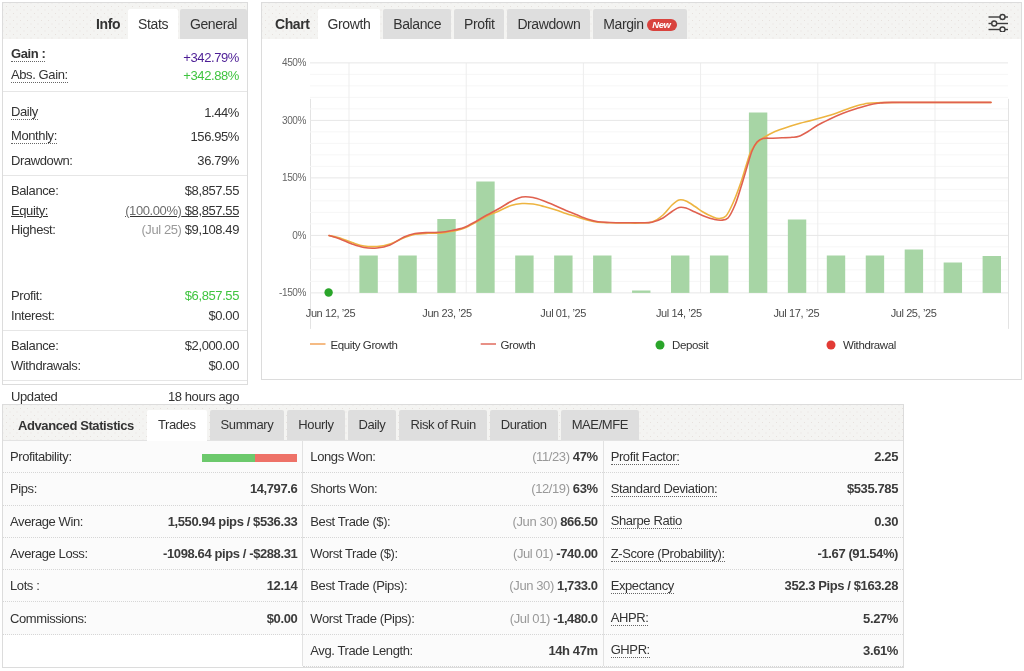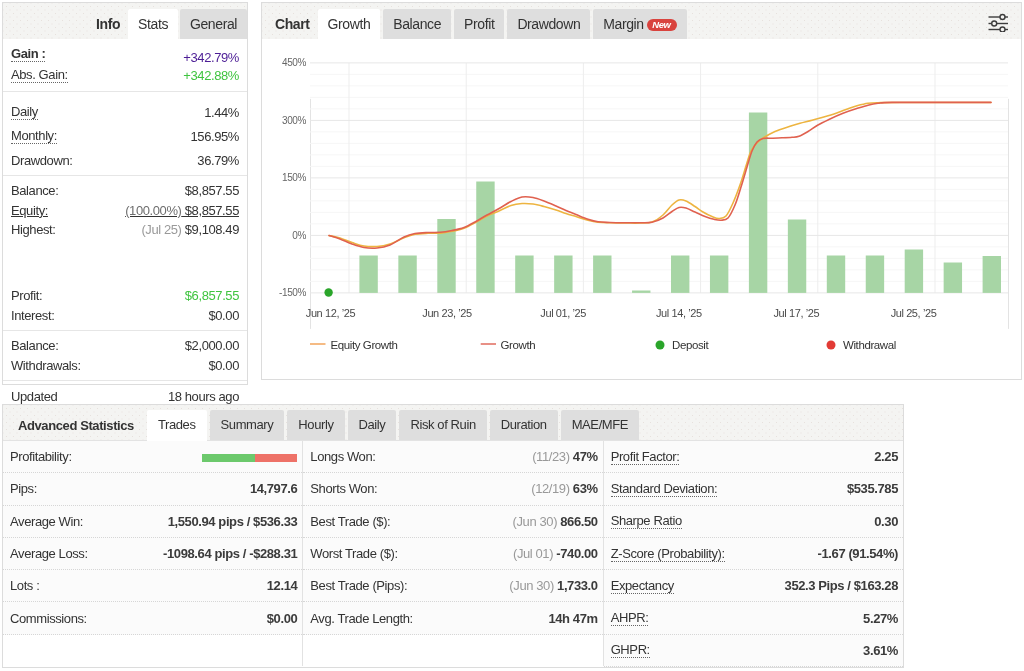--- a/index.html
+++ b/index.html
@@ -235,20 +235,24 @@
         </div>
       <div class="brow">
           <span>Worst Trade ($):</span>
           <span class="bval"><span class="g">(Jul 01)</span> -740.00</span>
         </div>
       <div class="brow">
           <span>Best Trade (Pips):</span>
           <span class="bval"><span class="g">(Jun 30)</span> 1,733.0</span>
         </div>
       <div class="brow">
+          <span>Worst Trade (Pips):</span>
+          <span class="bval"><span class="g">(Jul 01)</span> -1,480.0</span>
+        </div>
+      <div class="brow">
           <span>Avg. Trade Length:</span>
           <span class="bval">14h 47m</span>
         </div>
     </div>
     <div class="bcol">
       <div class="brow">
           <span class="du">Profit Factor:</span>
           <span class="bval">2.25</span>
         </div>
       <div class="brow">

